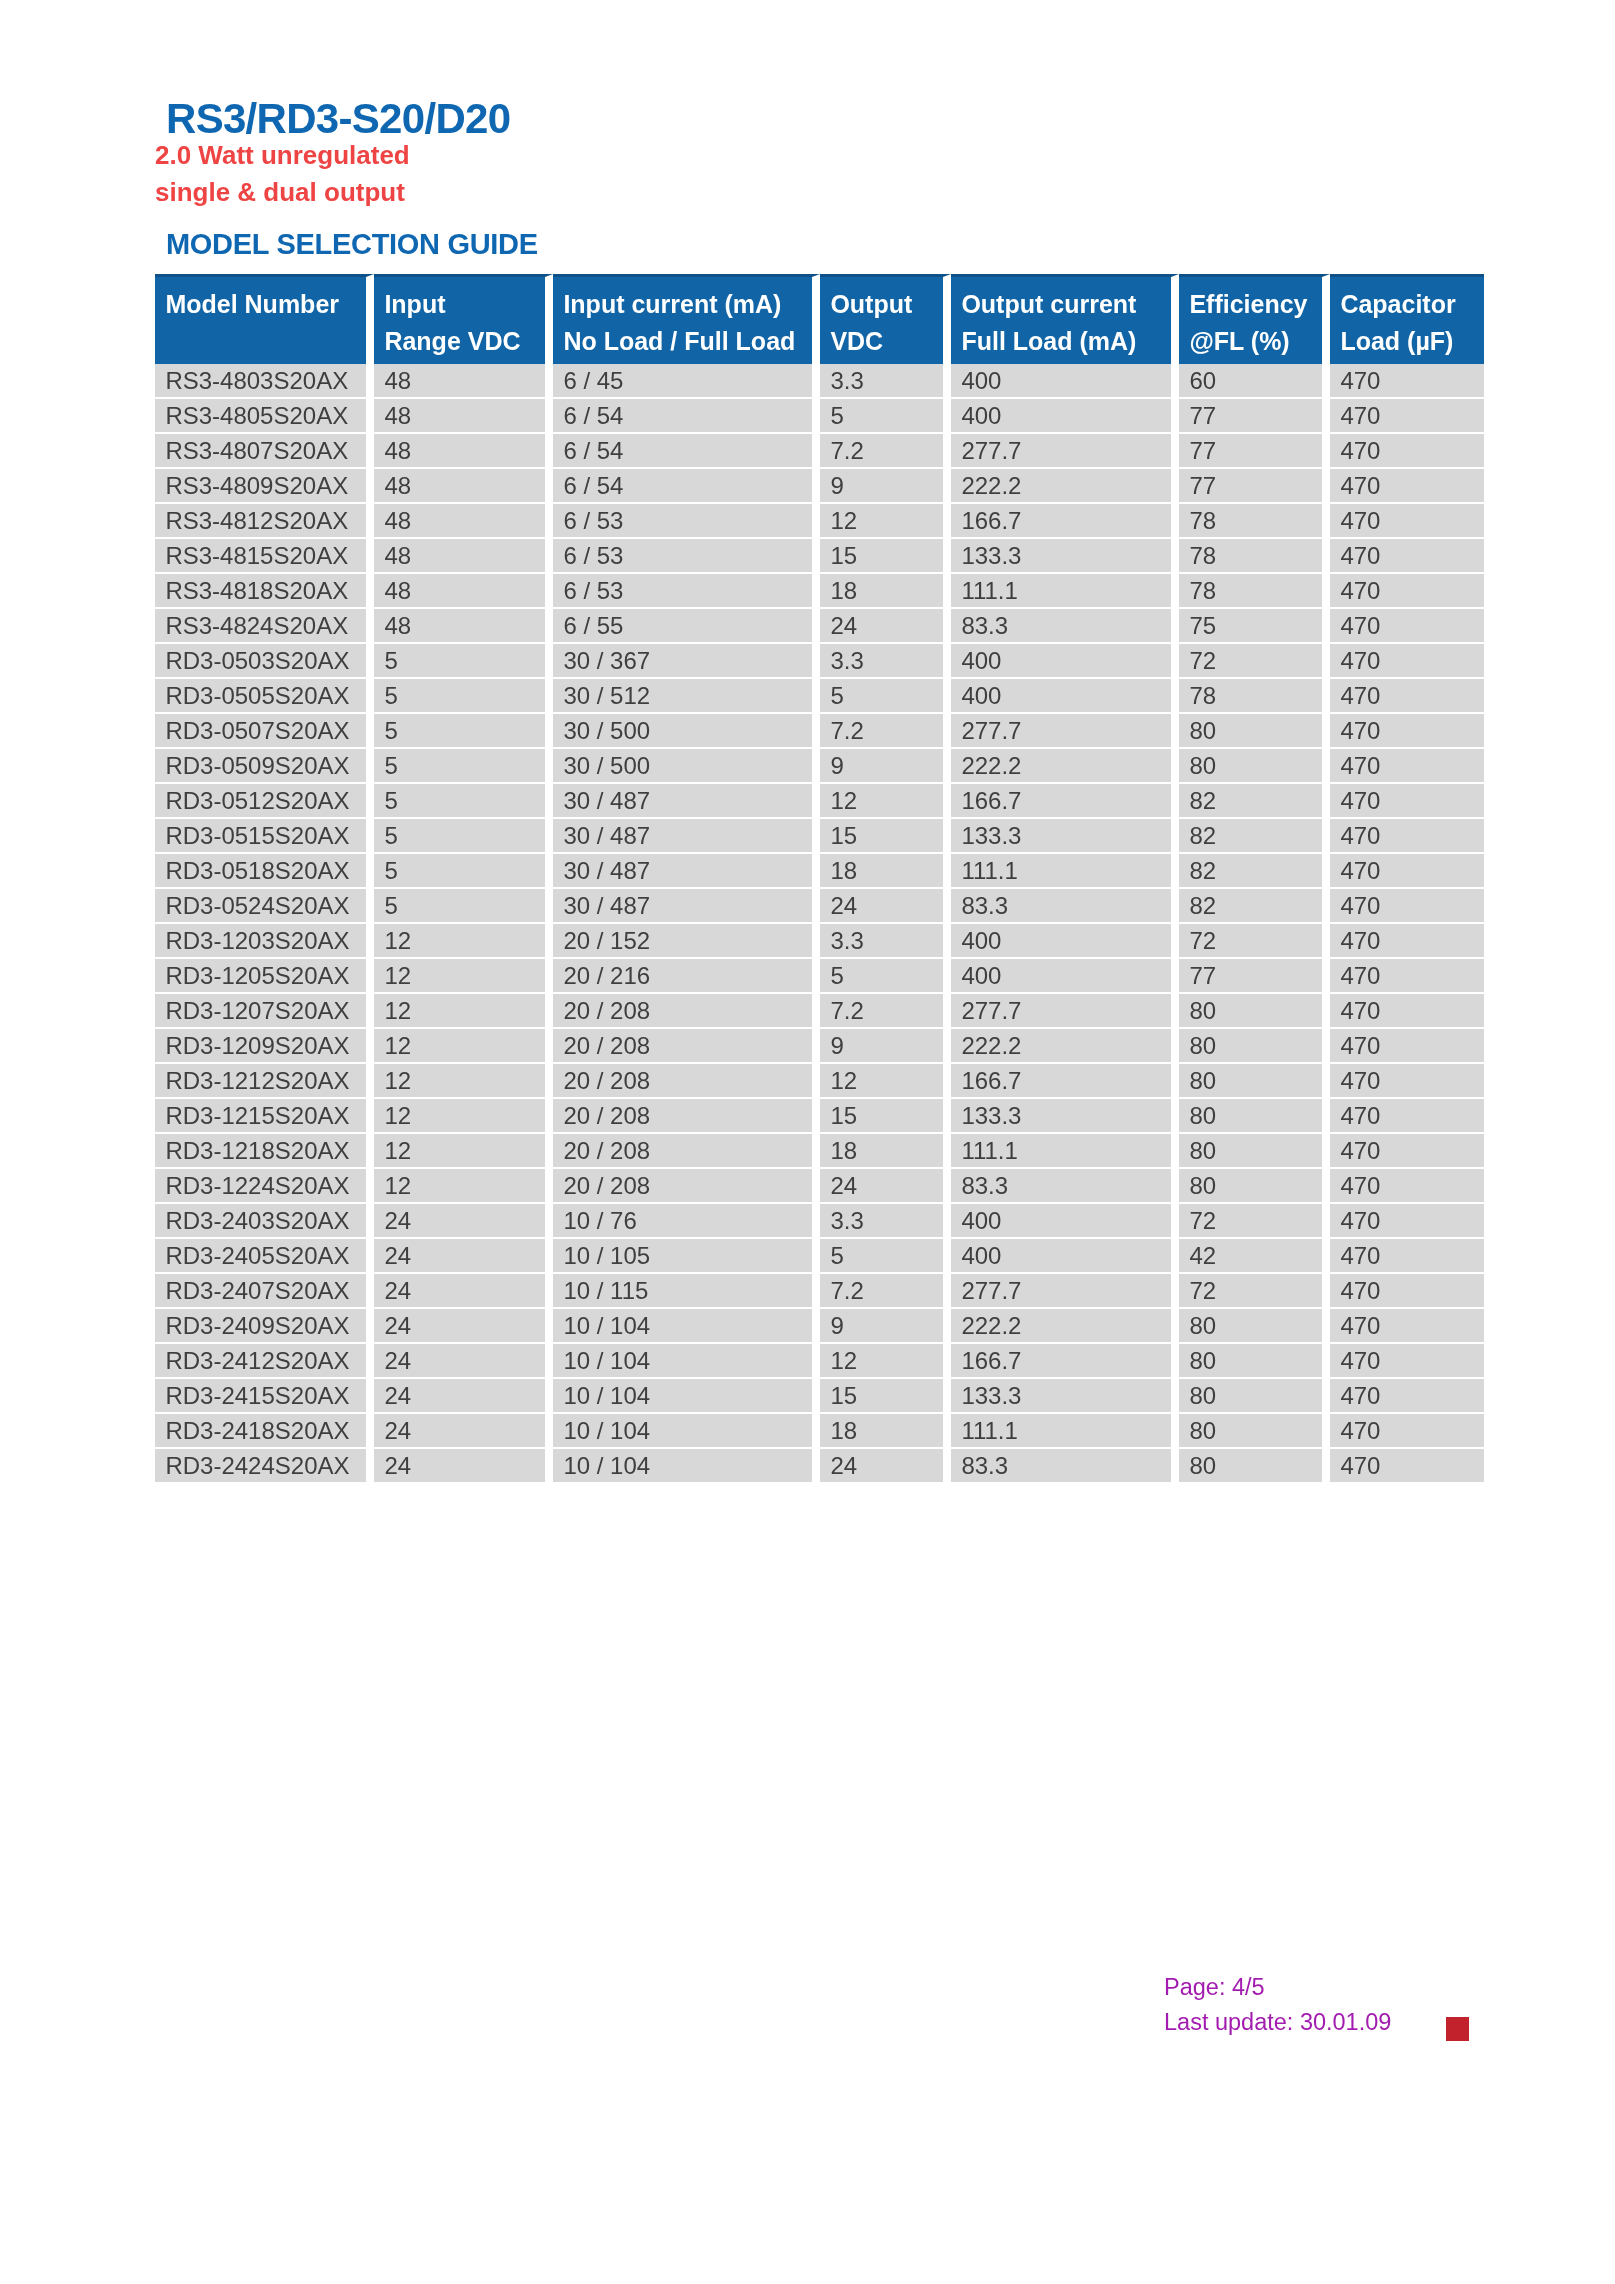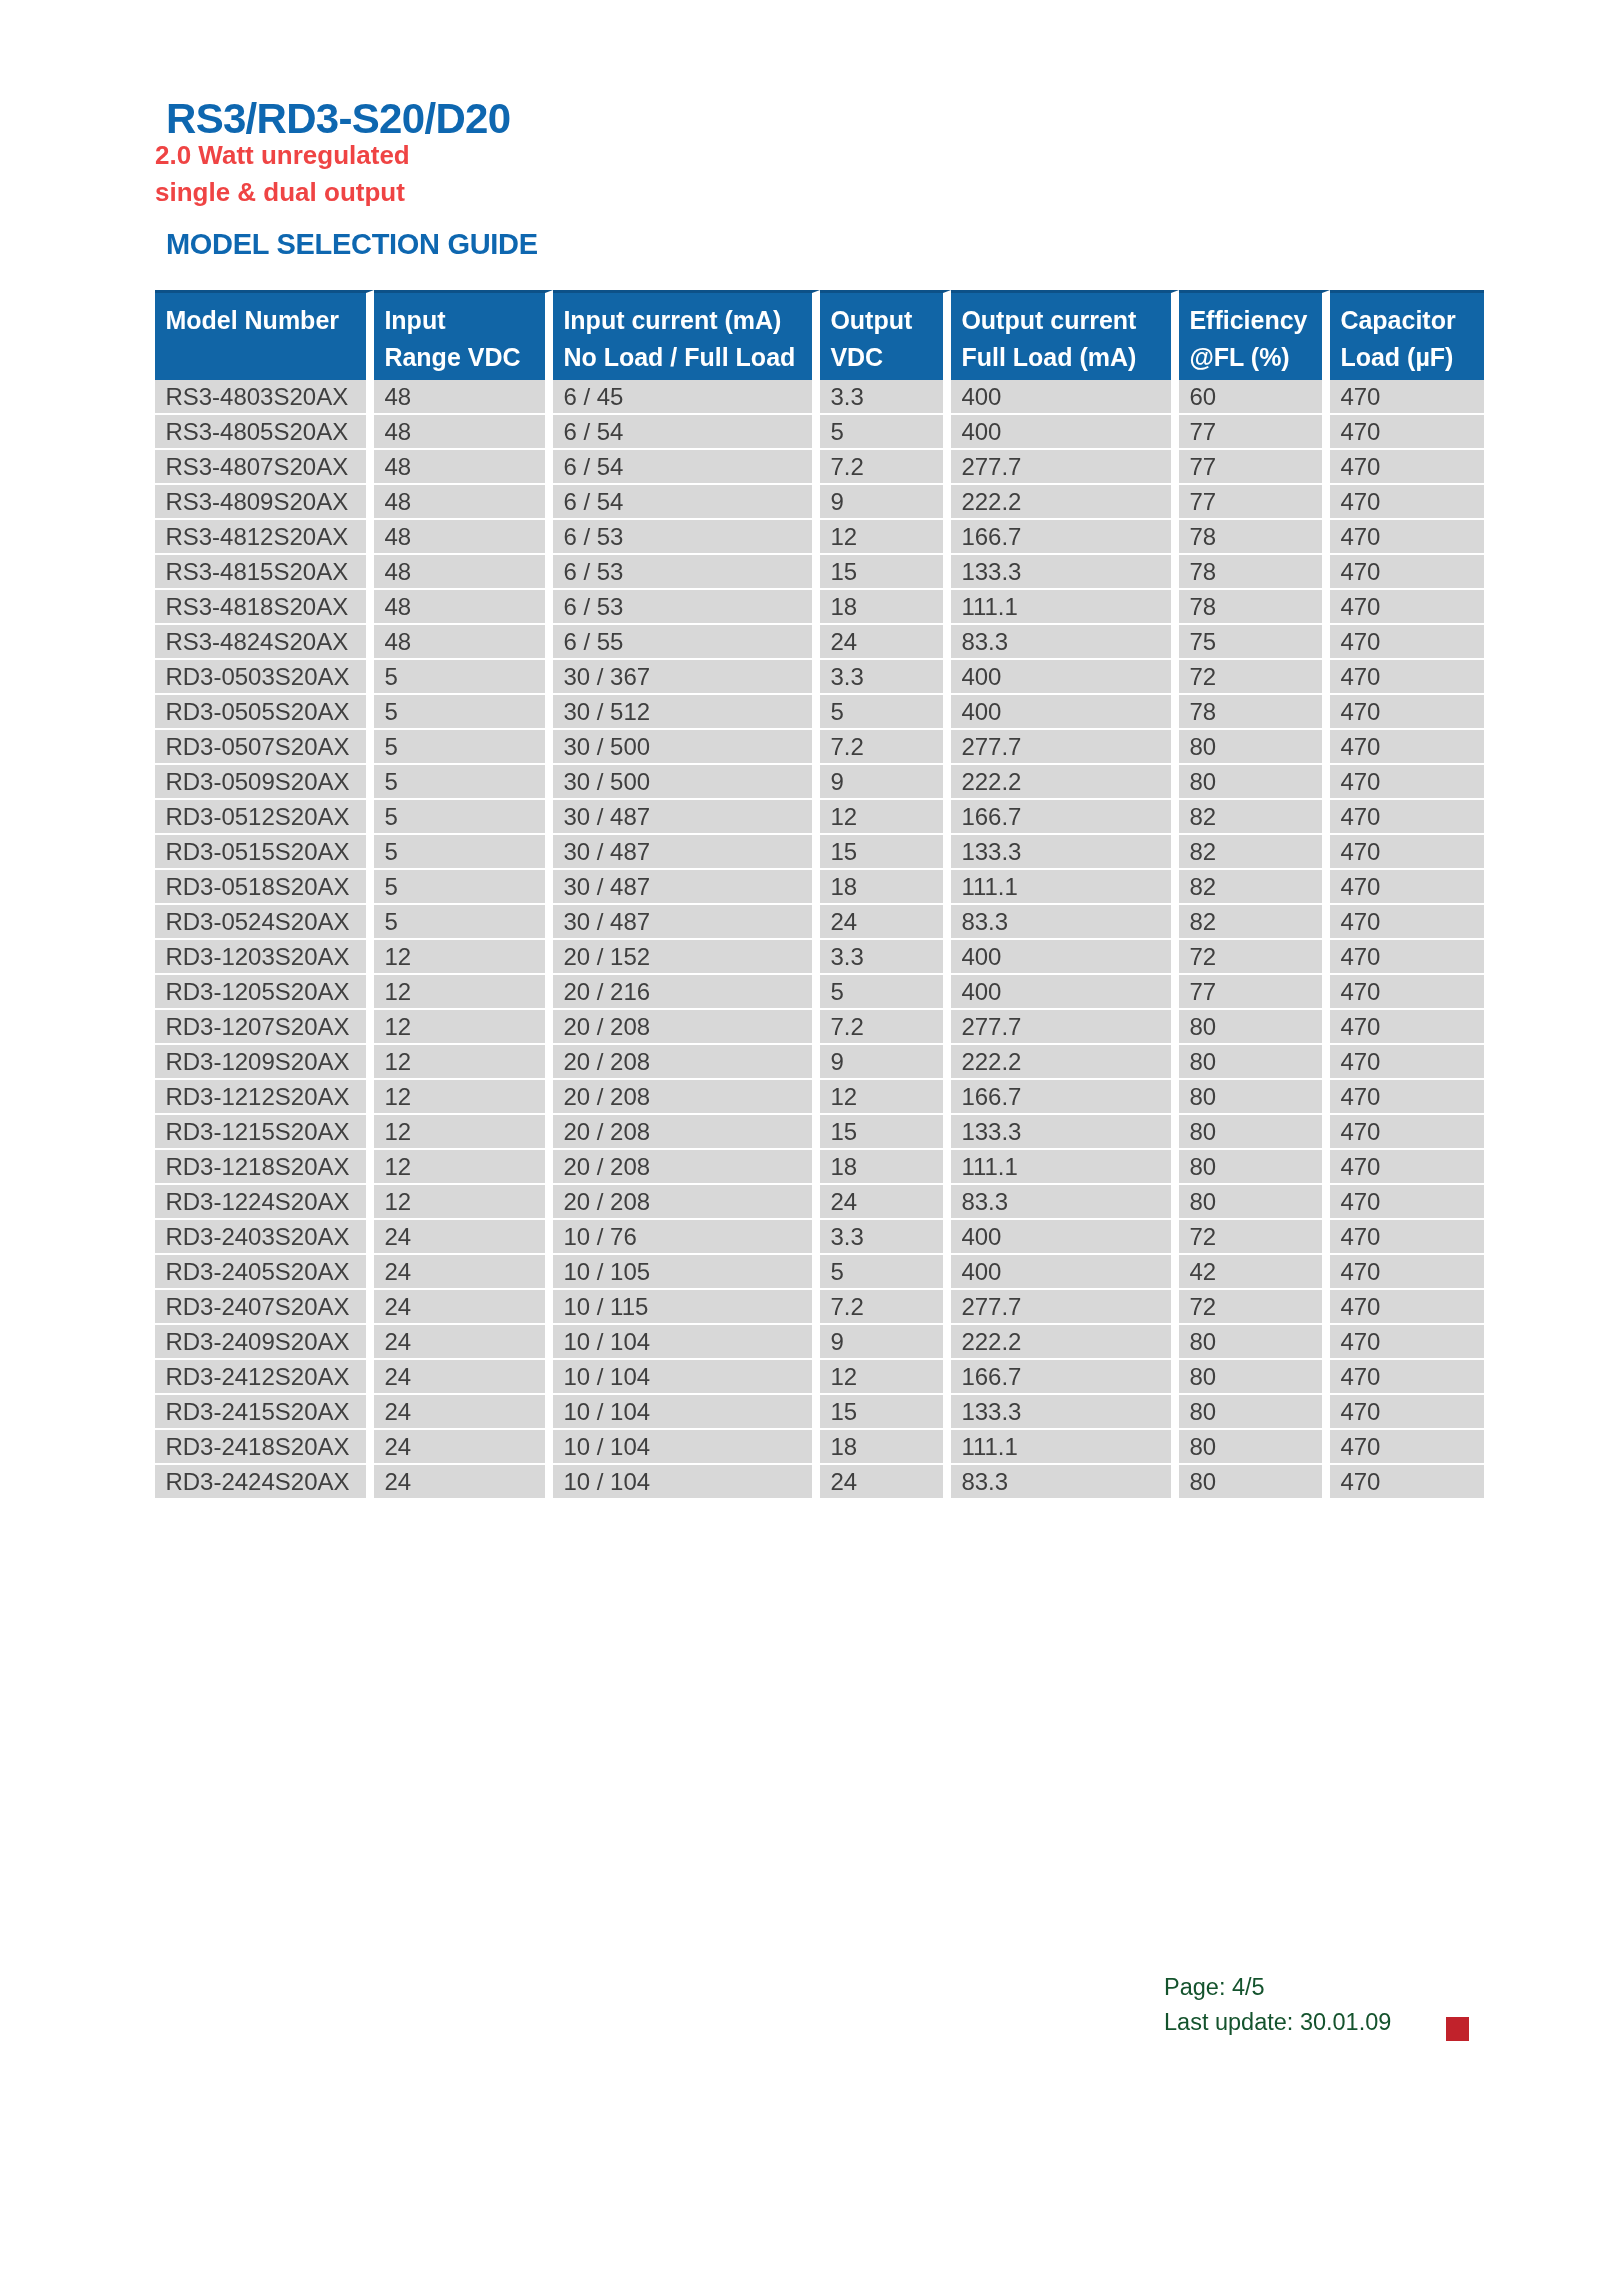--- a/index.html
+++ b/index.html
@@ -13,39 +13,39 @@
   }
   .doc-subtitle{
     position:absolute;left:155px;top:137px;
     font-size:26px;line-height:37px;font-weight:bold;color:#ef4444;
   }
   .section-heading{
     position:absolute;left:166px;top:227px;margin:0;
     font-size:29px;line-height:34px;font-weight:bold;color:#0e67b0;letter-spacing:-0.3px;
   }
   table.model-table{
-    position:absolute;left:155px;top:290px;width:1150px;
+    position:absolute;left:155px;top:274px;width:1150px;
     border-collapse:separate;border-spacing:0;table-layout:fixed;
   }
   .model-table th{
     box-sizing:border-box;height:90px;vertical-align:top;text-align:left;
     background:#1165a6;color:#ffffff;font-weight:bold;font-size:25px;line-height:37px;
     padding:9px 0 0 10.4px;border-top:3.9px solid #0d5188;border-right:8.5px solid #ffffff;
   }
   .model-table th.last{border-right:none;margin-left:46px;}
   .model-table th span{display:block;white-space:nowrap;}
   .model-table td{
     box-sizing:border-box;height:35px;background:#d8d8d8;color:#3f3f3f;
     font-size:24px;line-height:32px;white-space:nowrap;
     padding:0 0 0 10.4px;border-right:8.5px solid #ffffff;border-bottom:2.6px solid #ffffff;
   }
   .model-table td.last{border-right:none;}
   .footer-block{
     position:absolute;left:1164px;top:1970px;
-    font-size:23.5px;line-height:35px;color:#14532d;
+    font-size:23.5px;line-height:35px;color:#a21caf;
   }
   .red-square{
     position:absolute;left:1446px;top:2017px;width:23px;height:24px;background:#c1222b;
   }
 </style>
 </head>
 <body>
 
 <div class="page">
 

